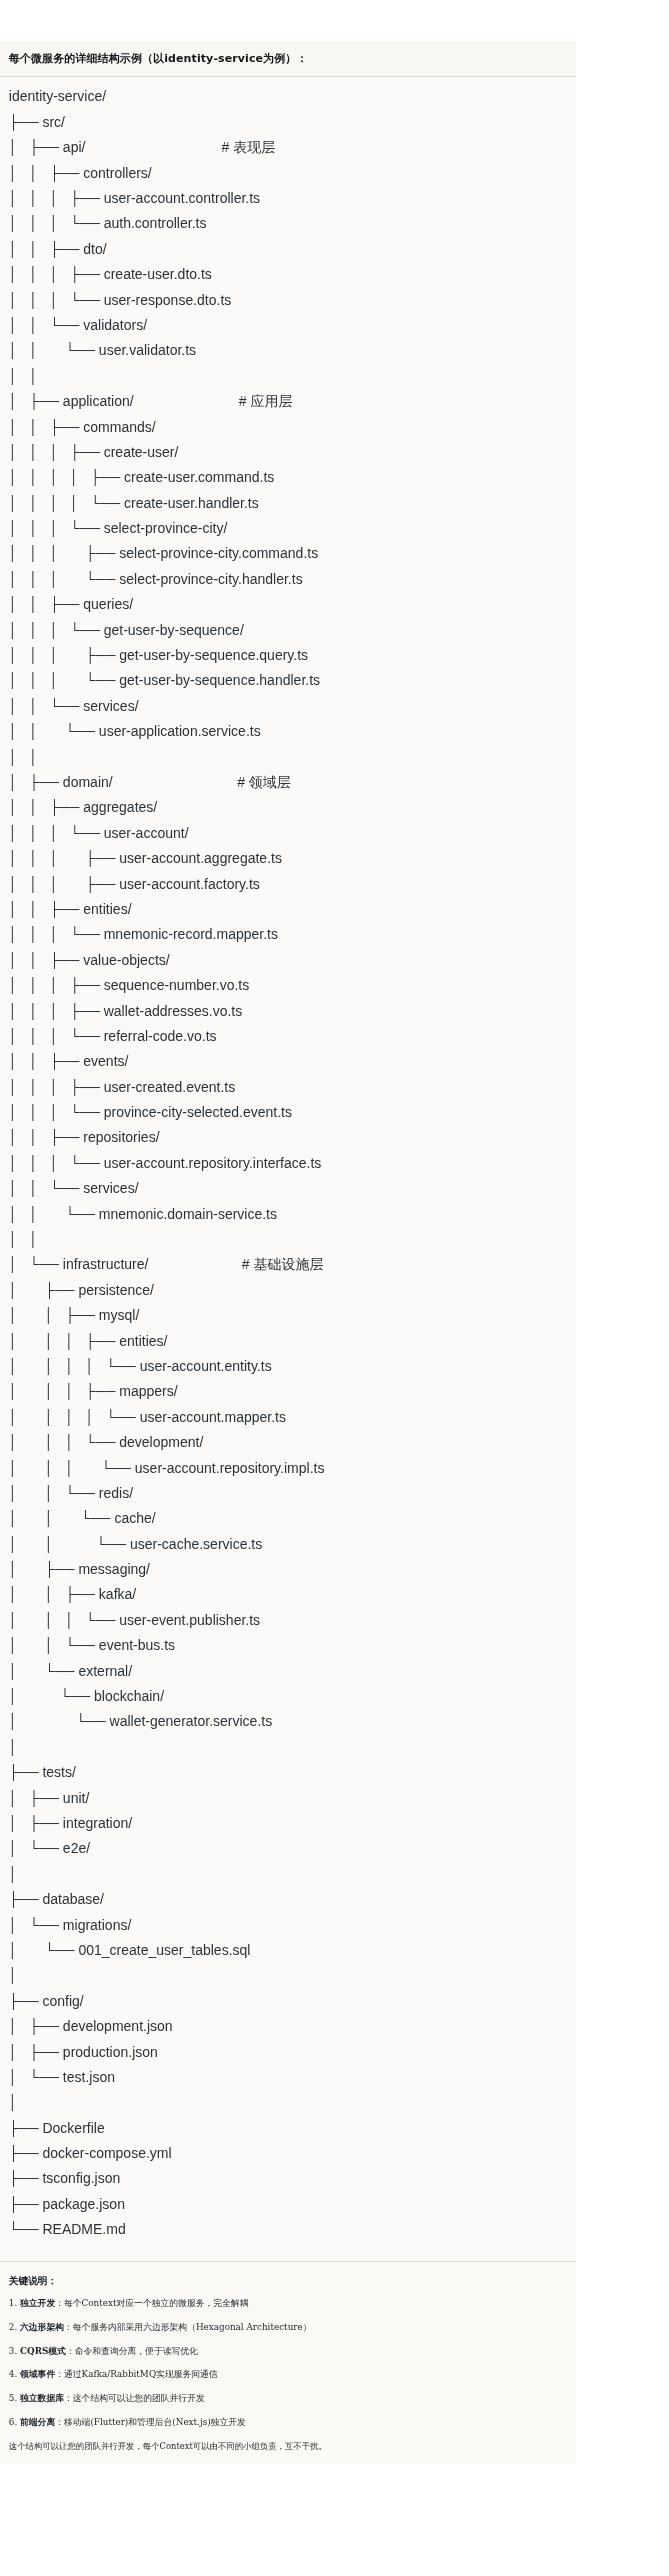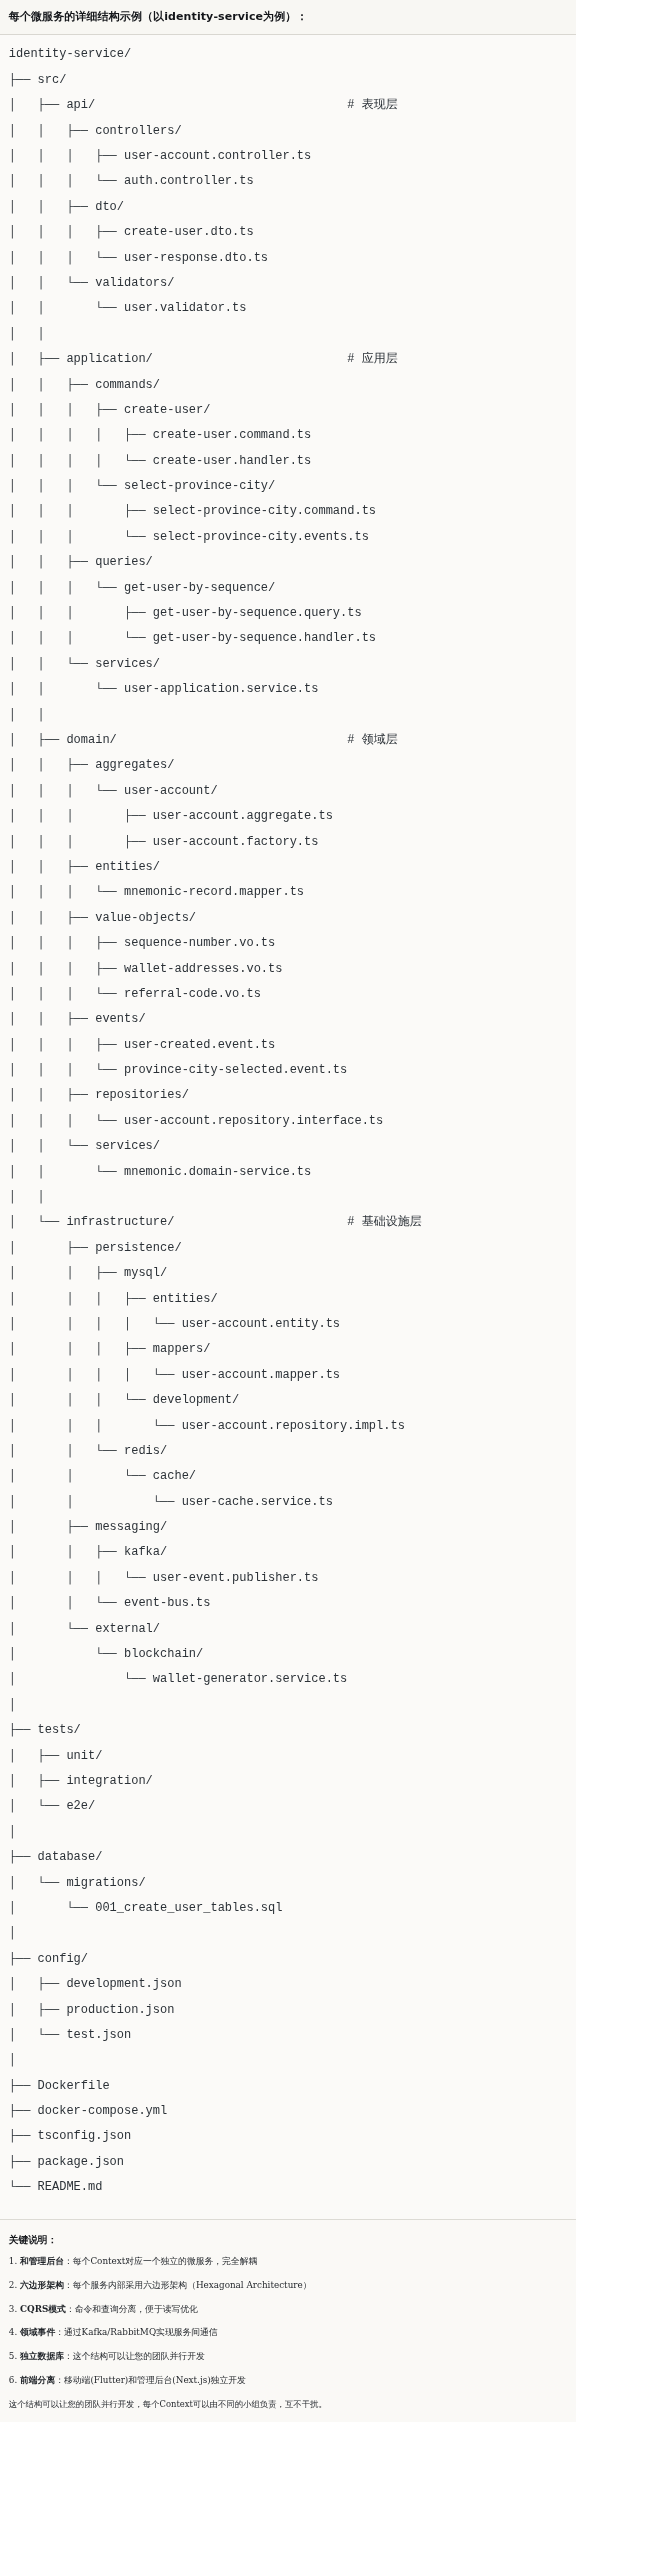--- a/index.html
+++ b/index.html
@@ -11,20 +11,21 @@
     width: 669px;
     font-family: "Liberation Sans", sans-serif;
     color: #1f2328;
     -webkit-font-smoothing: antialiased;
   }
 
   .page {
     width: 576px;
     background: #fbfaf7;
     box-sizing: border-box;
+    margin-top: 42px;
   }
 
   
   .doc-header {
     background: #f8f7f3;
     padding: 10px 8.8px 8.8px 8.8px;
     border-bottom: 0.6px solid #d9d7d1;
     box-sizing: border-box;
   }
   .doc-title {
@@ -39,22 +40,22 @@
 
   
   .tree-block {
     background: #fbfaf8;
     padding: 13.8px 8.8px 12.5px 8.8px;
     box-sizing: border-box;
     border-bottom: 0.6px solid #dddbd5;
   }
   .tree-pre {
     margin: 0;
-    font-family: Liberation Mono, monospace;
-    font-size: 12px;
+    font-family: Liberation Sans, sans-serif;
+    font-size: 14px;
     line-height: 12.7px;
     color: #2b3137;
     white-space: pre;
     tab-size: 4;
   }
   .tree-row {
     display: block;
     white-space: pre;
     height: 12.7px;
   }
@@ -66,21 +67,21 @@
     color: #2b3137;
   }
 
   
   .notes-block {
     background: #faf9f6;
     padding: 12.5px 8.8px 11.3px 8.8px;
     box-sizing: border-box;
   }
   .notes-title {
-    font-family: Liberation Serif, serif;
+    font-family: Liberation Mono, monospace;
     font-size: 9.7px;
     font-weight: 700;
     color: #14161a;
     margin: 0 0 8.8px 0;
     line-height: 1.4;
   }
   .notes-list {
     margin: 0;
     padding: 0;
     list-style: none;
@@ -135,21 +136,21 @@
 <span class="tree-row"><span class="tree-path">│   │   └── validators/</span></span>
 <span class="tree-row"><span class="tree-path">│   │       └── user.validator.ts</span></span>
 <span class="tree-row"><span class="tree-path">│   │</span></span>
 <span class="tree-row"><span class="tree-path">│   ├── application/                           </span><span class="tree-comment"># 应用层</span></span>
 <span class="tree-row"><span class="tree-path">│   │   ├── commands/</span></span>
 <span class="tree-row"><span class="tree-path">│   │   │   ├── create-user/</span></span>
 <span class="tree-row"><span class="tree-path">│   │   │   │   ├── create-user.command.ts</span></span>
 <span class="tree-row"><span class="tree-path">│   │   │   │   └── create-user.handler.ts</span></span>
 <span class="tree-row"><span class="tree-path">│   │   │   └── select-province-city/</span></span>
 <span class="tree-row"><span class="tree-path">│   │   │       ├── select-province-city.command.ts</span></span>
-<span class="tree-row"><span class="tree-path">│   │   │       └── select-province-city.events.ts</span></span>
+<span class="tree-row"><span class="tree-path">│   │   │       └── select-province-city.handler.ts</span></span>
 <span class="tree-row"><span class="tree-path">│   │   ├── queries/</span></span>
 <span class="tree-row"><span class="tree-path">│   │   │   └── get-user-by-sequence/</span></span>
 <span class="tree-row"><span class="tree-path">│   │   │       ├── get-user-by-sequence.query.ts</span></span>
 <span class="tree-row"><span class="tree-path">│   │   │       └── get-user-by-sequence.handler.ts</span></span>
 <span class="tree-row"><span class="tree-path">│   │   └── services/</span></span>
 <span class="tree-row"><span class="tree-path">│   │       └── user-application.service.ts</span></span>
 <span class="tree-row"><span class="tree-path">│   │</span></span>
 <span class="tree-row"><span class="tree-path">│   ├── domain/                                </span><span class="tree-comment"># 领域层</span></span>
 <span class="tree-row"><span class="tree-path">│   │   ├── aggregates/</span></span>
 <span class="tree-row"><span class="tree-path">│   │   │   └── user-account/</span></span>
@@ -207,21 +208,21 @@
 <span class="tree-row"><span class="tree-path">├── docker-compose.yml</span></span>
 <span class="tree-row"><span class="tree-path">├── tsconfig.json</span></span>
 <span class="tree-row"><span class="tree-path">├── package.json</span></span>
 <span class="tree-row"><span class="tree-path">└── README.md</span></span>
 </pre>
   </div>
 
   <div class="notes-block">
     <h2 class="notes-title">关键说明：</h2>
     <ol class="notes-list" id="notes-list">
-        <li class="note-item"><span class="note-num">1. </span><span class="note-term">和管理后台</span><span class="note-sep">：</span><span class="note-desc">每个Context对应一个独立的微服务，完全解耦</span></li>
+        <li class="note-item"><span class="note-num">1. </span><span class="note-term">独立开发</span><span class="note-sep">：</span><span class="note-desc">每个Context对应一个独立的微服务，完全解耦</span></li>
         <li class="note-item"><span class="note-num">2. </span><span class="note-term">六边形架构</span><span class="note-sep">：</span><span class="note-desc">每个服务内部采用六边形架构（Hexagonal Architecture）</span></li>
         <li class="note-item"><span class="note-num">3. </span><span class="note-term">CQRS模式</span><span class="note-sep">：</span><span class="note-desc">命令和查询分离，便于读写优化</span></li>
         <li class="note-item"><span class="note-num">4. </span><span class="note-term">领域事件</span><span class="note-sep">：</span><span class="note-desc">通过Kafka/RabbitMQ实现服务间通信</span></li>
         <li class="note-item"><span class="note-num">5. </span><span class="note-term">独立数据库</span><span class="note-sep">：</span><span class="note-desc">这个结构可以让您的团队并行开发</span></li>
         <li class="note-item"><span class="note-num">6. </span><span class="note-term">前端分离</span><span class="note-sep">：</span><span class="note-desc">移动端(Flutter)和管理后台(Next.js)独立开发</span></li>
       </ol>
     <p class="notes-footer">这个结构可以让您的团队并行开发，每个Context可以由不同的小组负责，互不干扰。</p>
   </div>
 
 </div>

